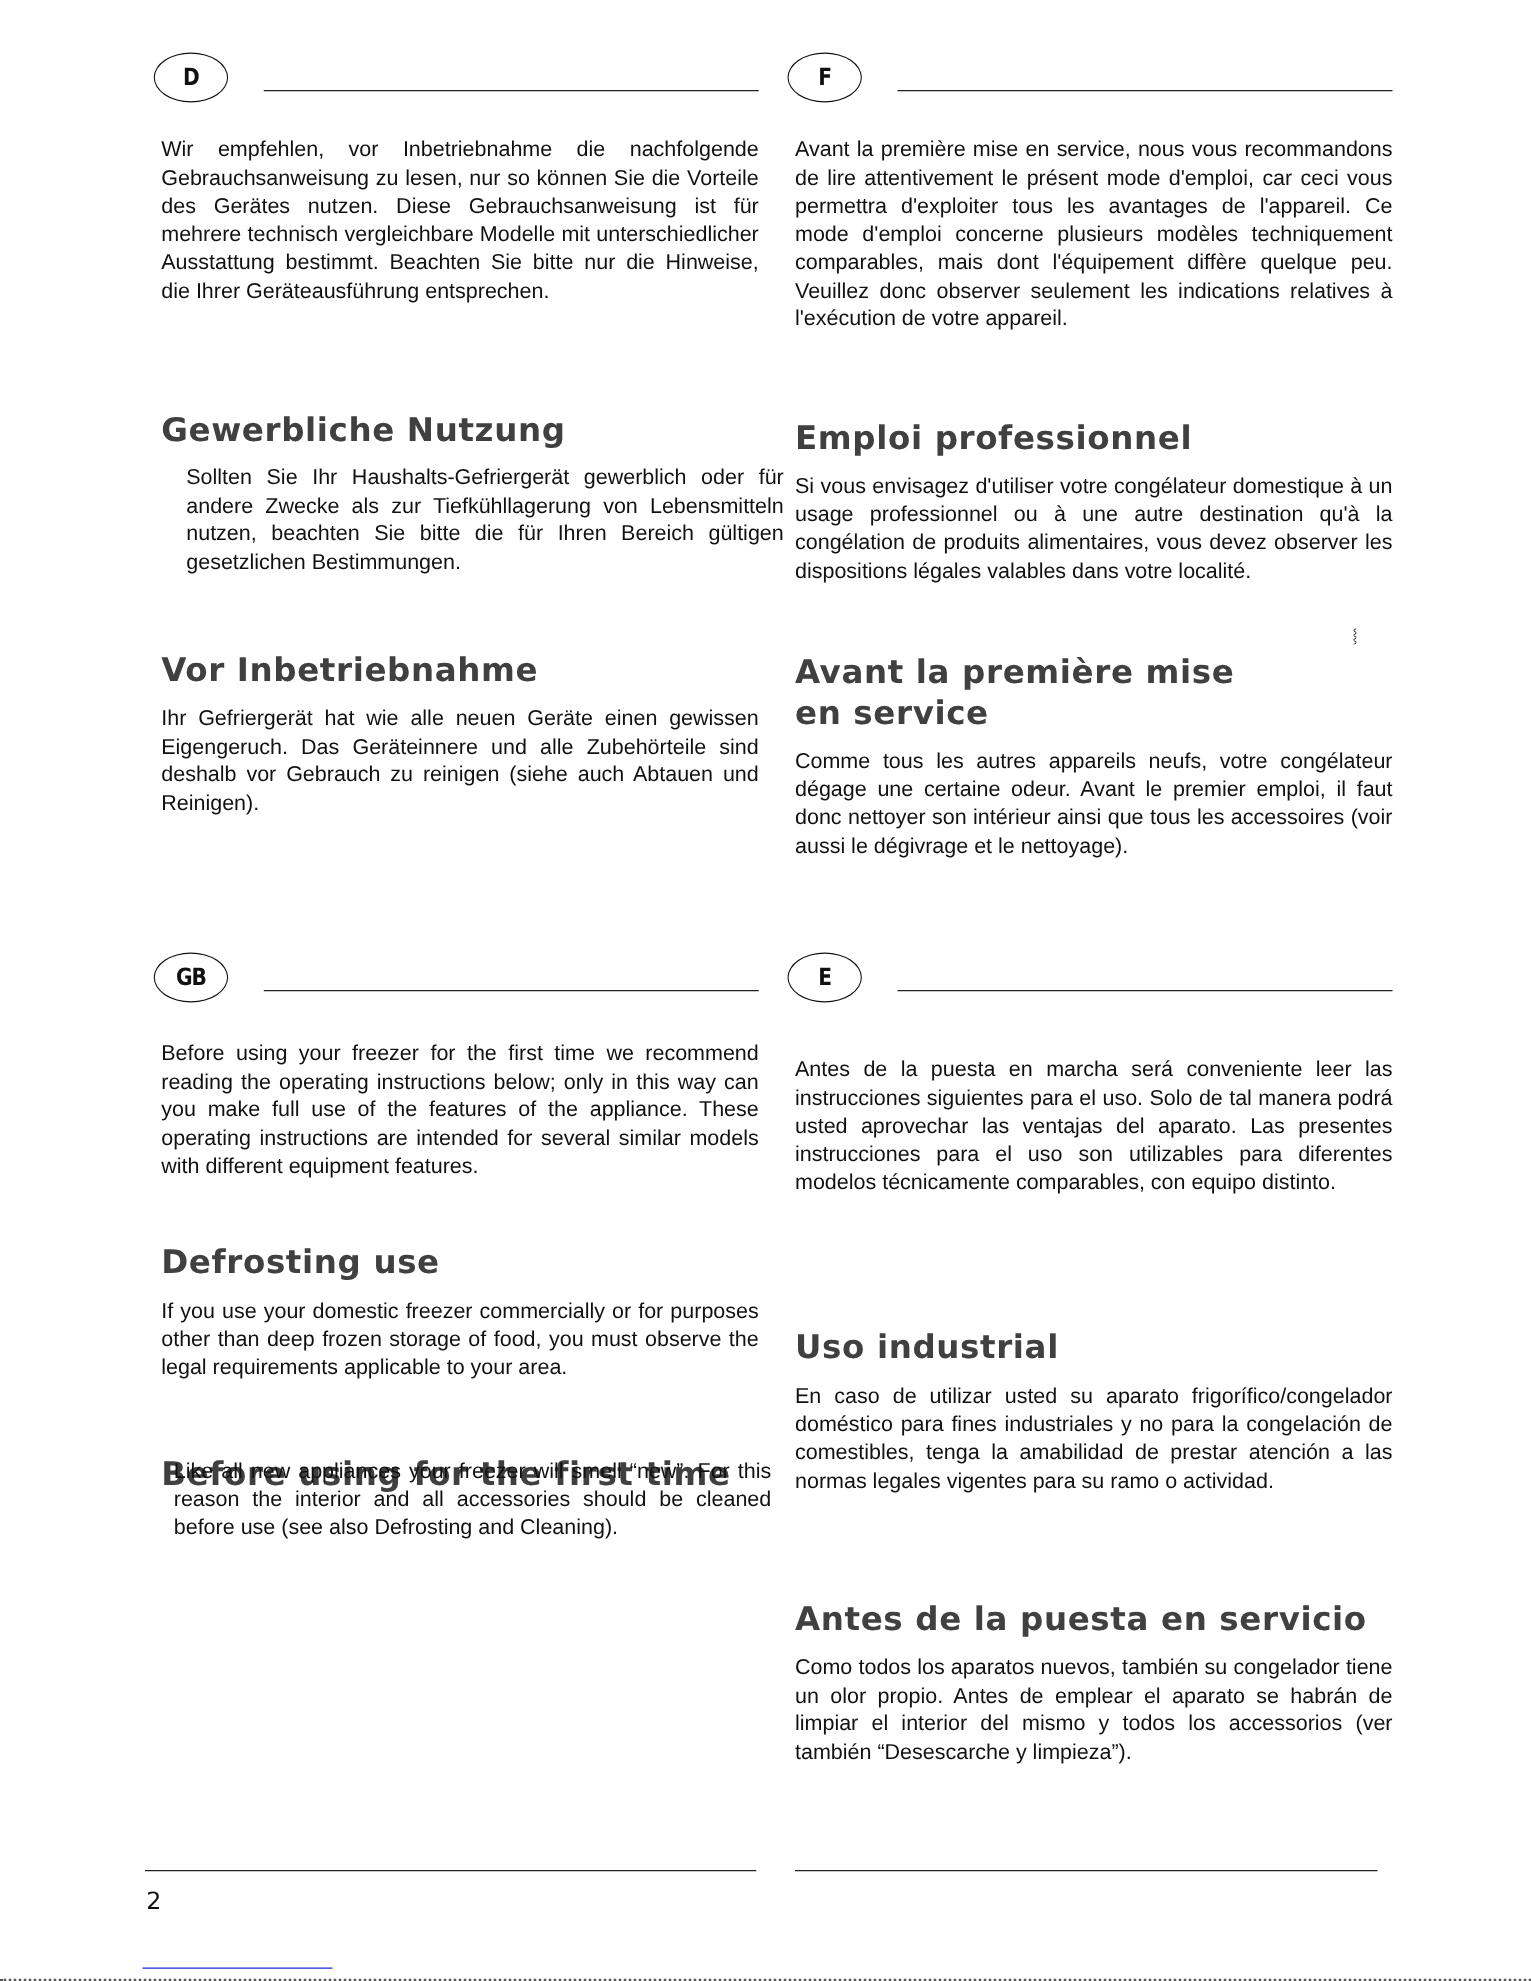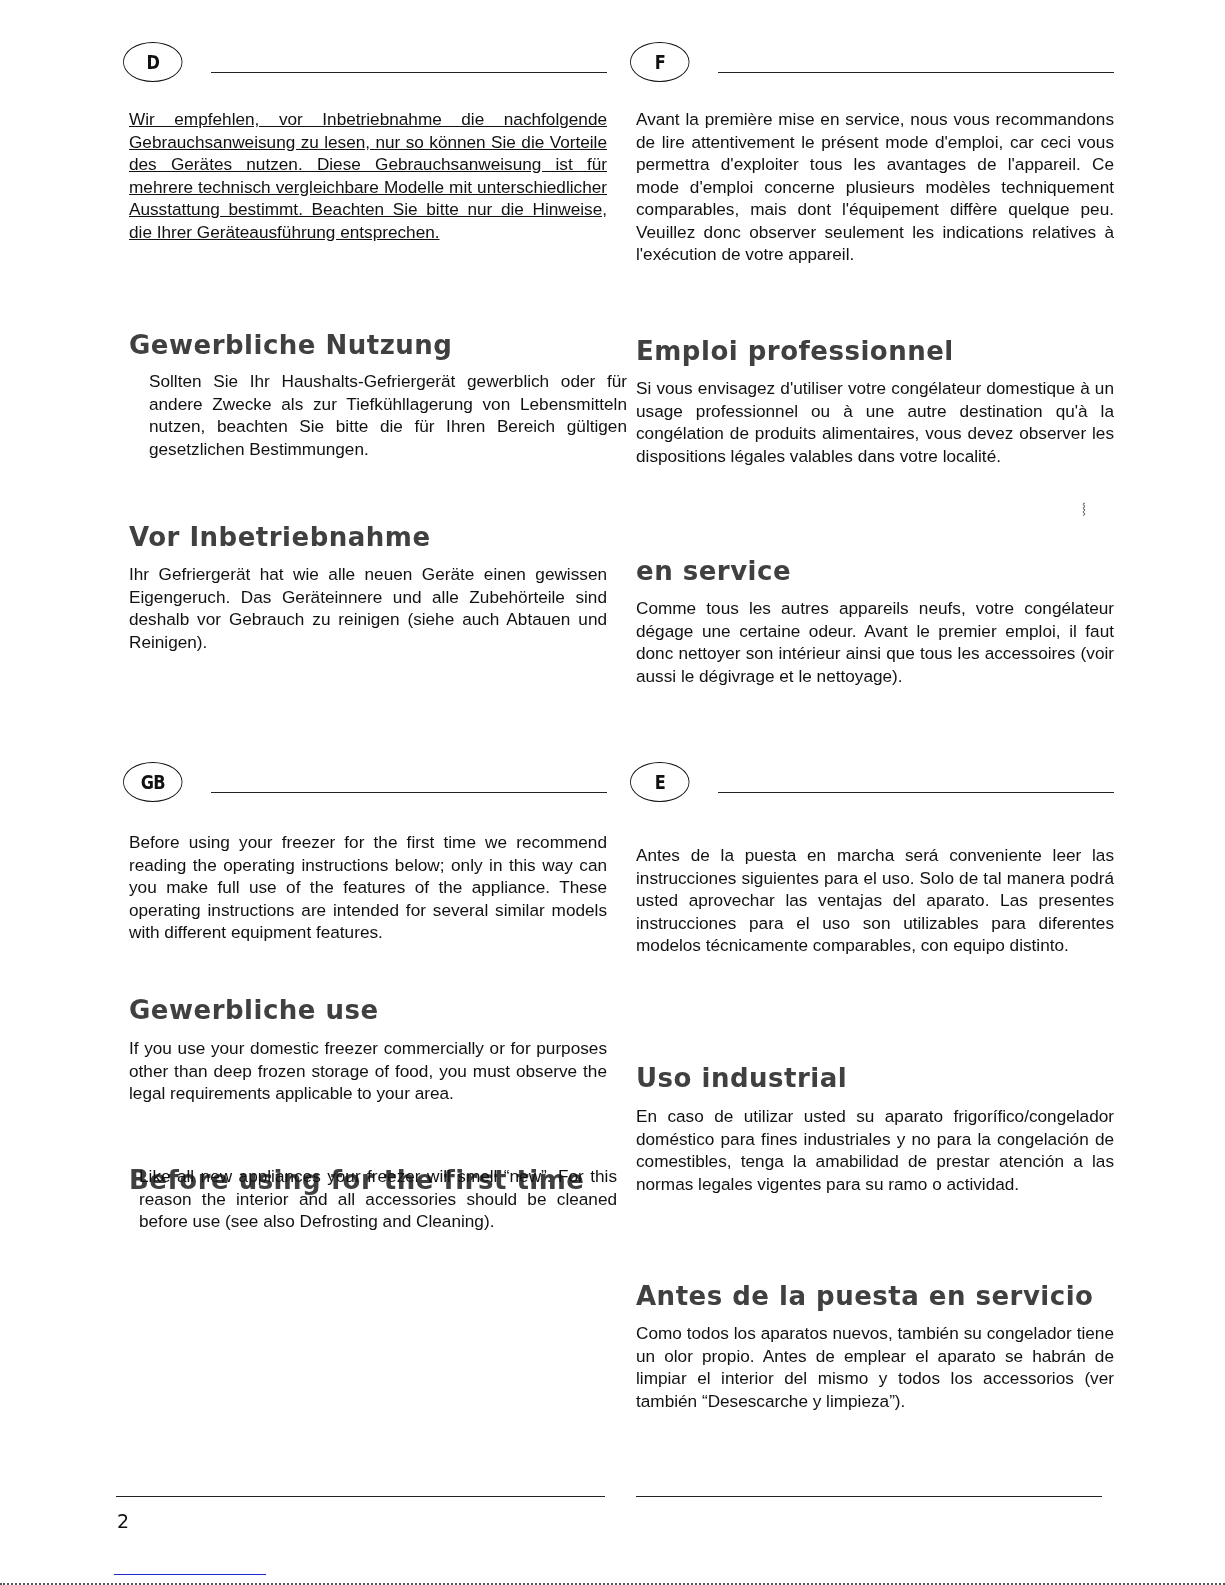--- a/index.html
+++ b/index.html
@@ -42,21 +42,21 @@
   </style>
 </head>
 <body>
 
 <div class="col col-left" style="top:42px;">
   <div class="lang-head">
     <div class="badge">D</div>
     <div class="badge-rule"></div>
   </div>
 </div>
-<div class="col col-left abs" style="top:108px;text-decoration:underline;">
+<div class="col col-left abs" style="top:108px;">
   <p class="body">Wir empfehlen, vor Inbetriebnahme die nachfolgende Gebrauchsanweisung zu lesen, nur so können Sie die Vorteile des Gerätes nutzen. Diese Gebrauchsanweisung ist für mehrere technisch vergleichbare Modelle mit unterschiedlicher Ausstattung bestimmt. Beachten Sie bitte nur die Hinweise, die Ihrer Geräteausführung entsprechen.</p>
 </div>
 <div class="col col-left abs" style="top:329px;">
   <h2 class="sec">Gewerbliche Nutzung</h2>
 </div>
 <div class="col col-left abs" style="top:370px;margin-left:20px;">
   <p class="body">Sollten Sie Ihr Haushalts-Gefriergerät gewerblich oder für andere Zwecke als zur Tiefkühllagerung von Lebensmitteln nutzen, beachten Sie bitte die für Ihren Bereich gültigen gesetzlichen Bestimmungen.</p>
 </div>
 <div class="col col-left abs" style="top:521px;">
   <h2 class="sec">Vor Inbetriebnahme</h2>
@@ -75,40 +75,40 @@
   <p class="body">Avant la première mise en service, nous vous recommandons de lire attentivement le présent mode d'emploi, car ceci vous permettra d'exploiter tous les avantages de l'appareil. Ce mode d'emploi concerne plusieurs modèles techniquement comparables, mais dont l'équipement diffère quelque peu. Veuillez donc observer seulement les indications relatives à l'exécution de votre appareil.</p>
 </div>
 <div class="col col-right abs" style="top:335px;">
   <h2 class="sec">Emploi professionnel</h2>
 </div>
 <div class="col col-right abs" style="top:377px;">
   <p class="body">Si vous envisagez d'utiliser votre congélateur domestique à un usage professionnel ou à une autre destination qu'à la congélation de produits alimentaires, vous devez observer les dispositions légales valables dans votre localité.</p>
 </div>
 <div class="col col-right abs" style="top:522px;">
   <h2 class="sec">
-    <br>
+    <span>Avant la première mise</span><br>
     <span>en service</span>
   </h2>
 </div>
 <div class="col col-right abs" style="top:597px;">
   <p class="body">Comme tous les autres appareils neufs, votre congélateur dégage une certaine odeur. Avant le premier emploi, il faut donc nettoyer son intérieur ainsi que tous les accessoires (voir aussi le dégivrage et le nettoyage).</p>
 </div>
 <div class="scan-mark" style="left:1082px; top:500px;">⸾</div>
 
 <div class="col col-left" style="top:762px;">
   <div class="lang-head">
     <div class="badge">GB</div>
     <div class="badge-rule"></div>
   </div>
 </div>
 <div class="col col-left abs" style="top:831px;">
   <p class="body">Before using your freezer for the first time we recommend reading the operating instructions below; only in this way can you make full use of the features of the appliance. These operating instructions are intended for several similar models with different equipment features.</p>
 </div>
 <div class="col col-left abs" style="top:994px;">
-  <h2 class="sec">Gewerbliche use</h2>
+  <h2 class="sec">Defrosting use</h2>
 </div>
 <div class="col col-left abs" style="top:1037px;">
   <p class="body">If you use your domestic freezer commercially or for purposes other than deep frozen storage of food, you must observe the legal requirements applicable to your area.</p>
 </div>
 <div class="col col-left abs" style="top:1164px;">
   <h2 class="sec">Before using for the first time</h2>
 </div>
 <div class="col col-left abs" style="top:1165px;margin-left:10px;">
   <p class="body">Like all new appliances your freezer will smell “new”. For this reason the interior and all accessories should be cleaned before use (see also Defrosting and Cleaning).</p>
 </div>

